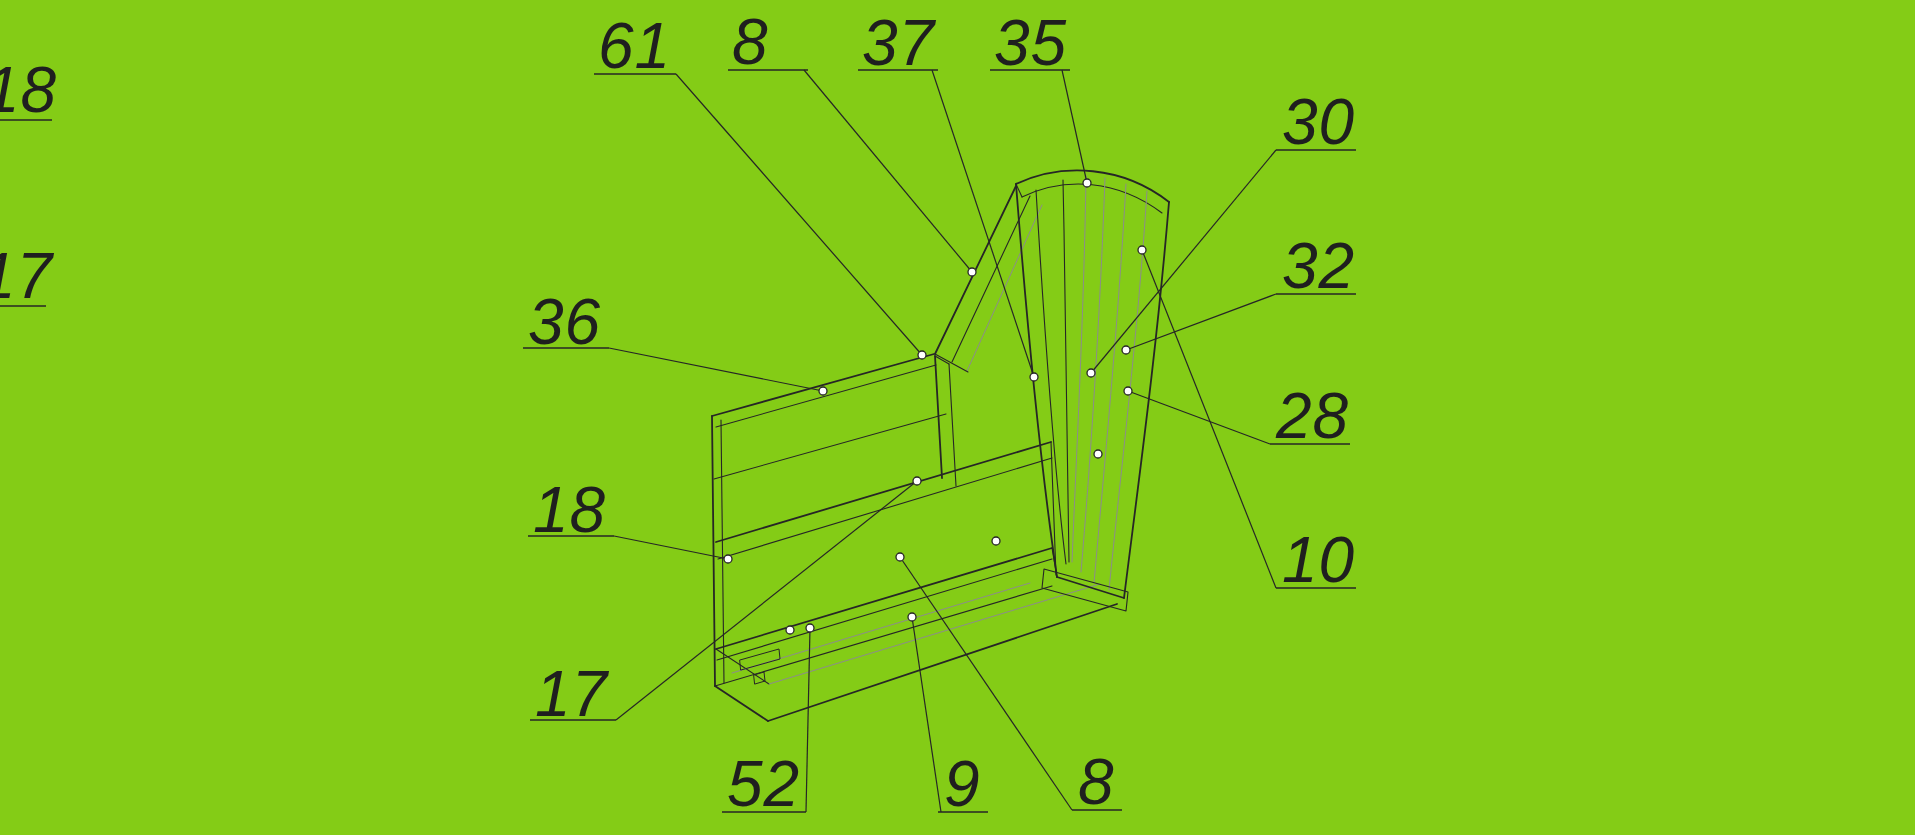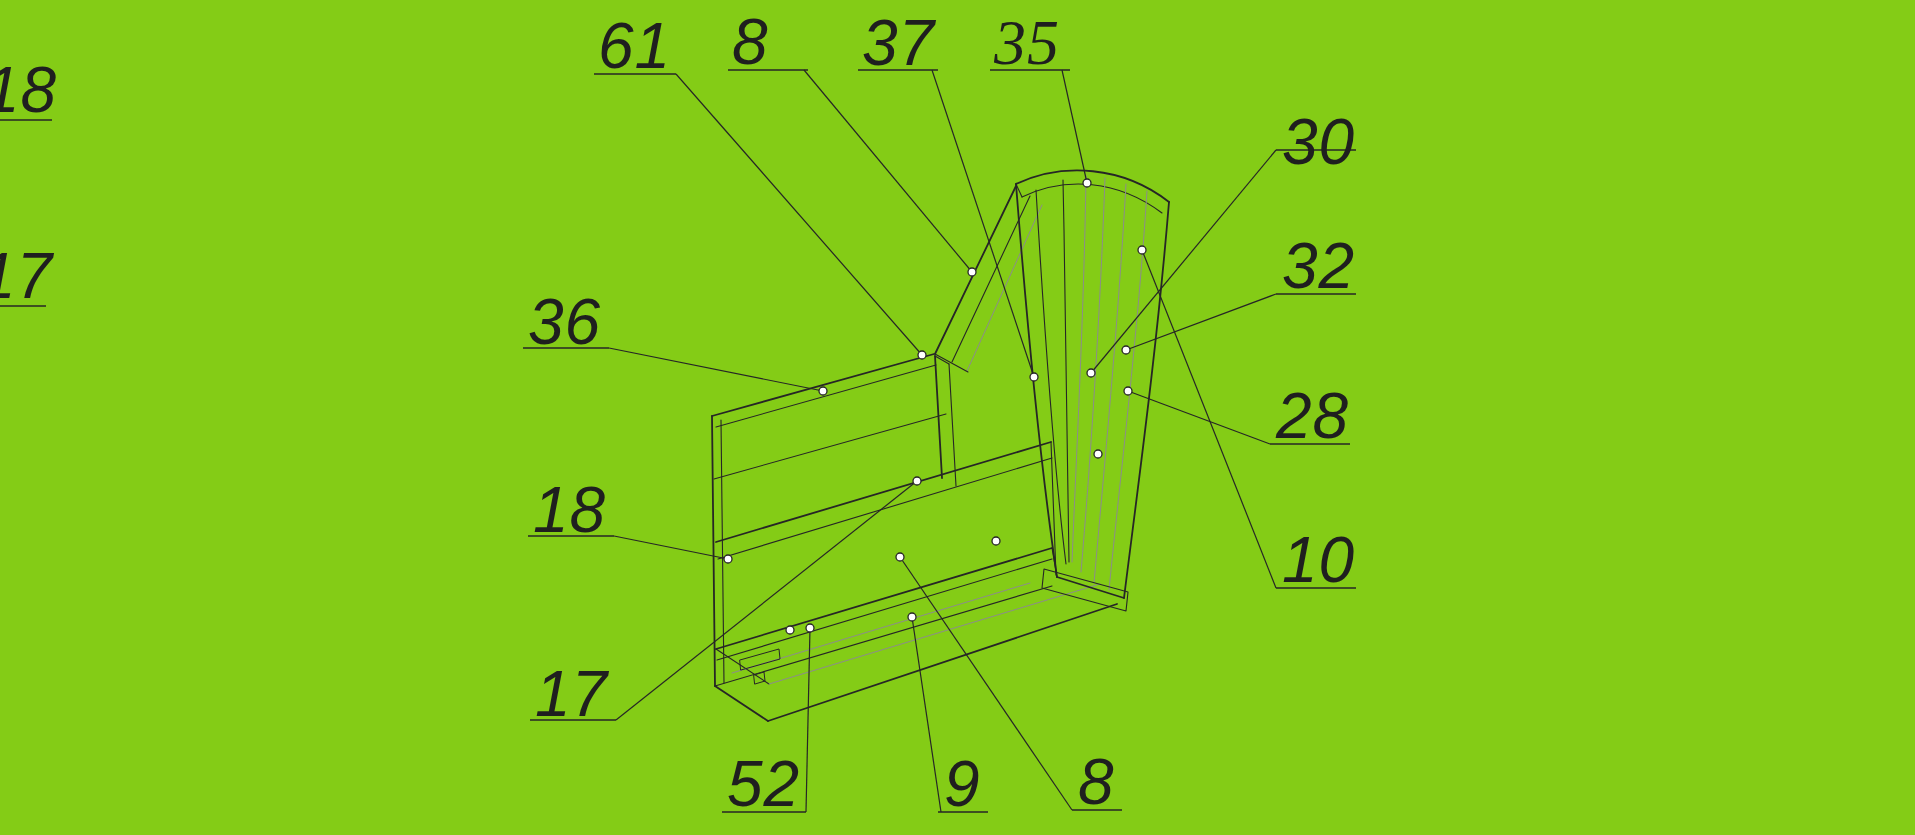--- a/index.html
+++ b/index.html
@@ -152,22 +152,22 @@
       <circle cx="996" cy="541" r="4" fill="#ffffff" stroke="#262626" stroke-width="1.3"></circle>
       <circle cx="790" cy="630" r="4" fill="#ffffff" stroke="#262626" stroke-width="1.3"></circle>
     </svg>
 
   <div id="labels-layer">
       <div class="part-label" style="left: -16px; top: 58px;">18</div>
       <div class="part-label" style="left: -20px; top: 244px;">17</div>
       <div class="part-label" style="left: 598px; top: 14px;">61</div>
       <div class="part-label" style="left: 732px; top: 10px;">8</div>
       <div class="part-label" style="left: 862px; top: 11px; text-align: right;">37</div>
-      <div class="part-label" style="left: 994px; top: 11px; font-family: Liberation Serif, serif;">35</div>
-      <div class="part-label" style="left: 1282px; top: 90px; margin-top: 20px;">30</div>
+      <div class="part-label" style="left: 994px; top: 11px;">35</div>
+      <div class="part-label" style="left: 1282px; top: 90px;">30</div>
       <div class="part-label" style="left: 1282px; top: 234px;">32</div>
       <div class="part-label" style="left: 1276px; top: 384px;">28</div>
       <div class="part-label" style="left: 1282px; top: 528px; font-style: italic;">10</div>
       <div class="part-label" style="left: 528px; top: 290px;">36</div>
       <div class="part-label" style="left: 533px; top: 478px;">18</div>
       <div class="part-label" style="left: 535px; top: 662px;">17</div>
       <div class="part-label" style="left: 727px; top: 752px;">52</div>
       <div class="part-label" style="left: 944px; top: 752px;">9</div>
       <div class="part-label" style="left: 1078px; top: 750px;">8</div>
     </div>

